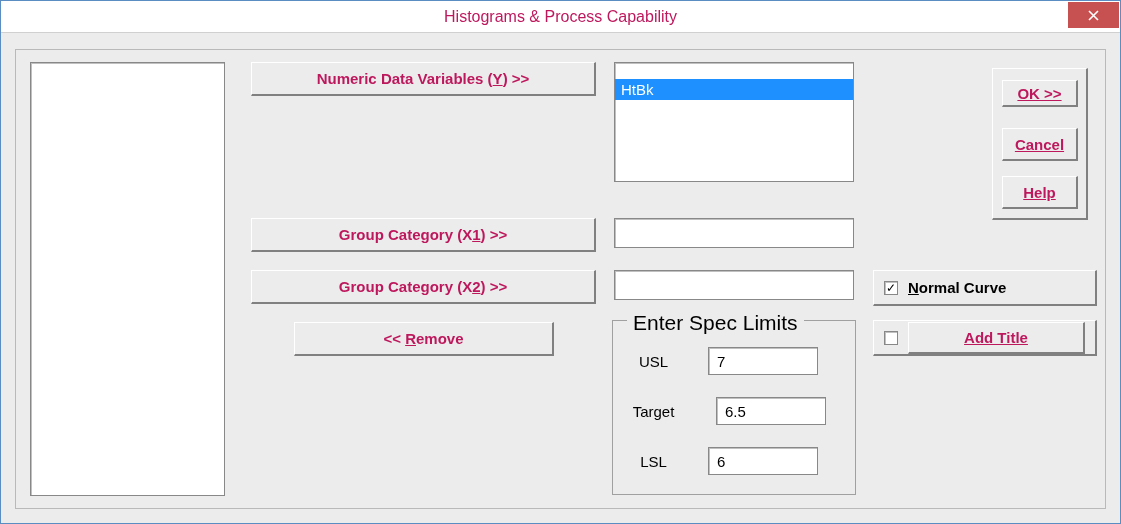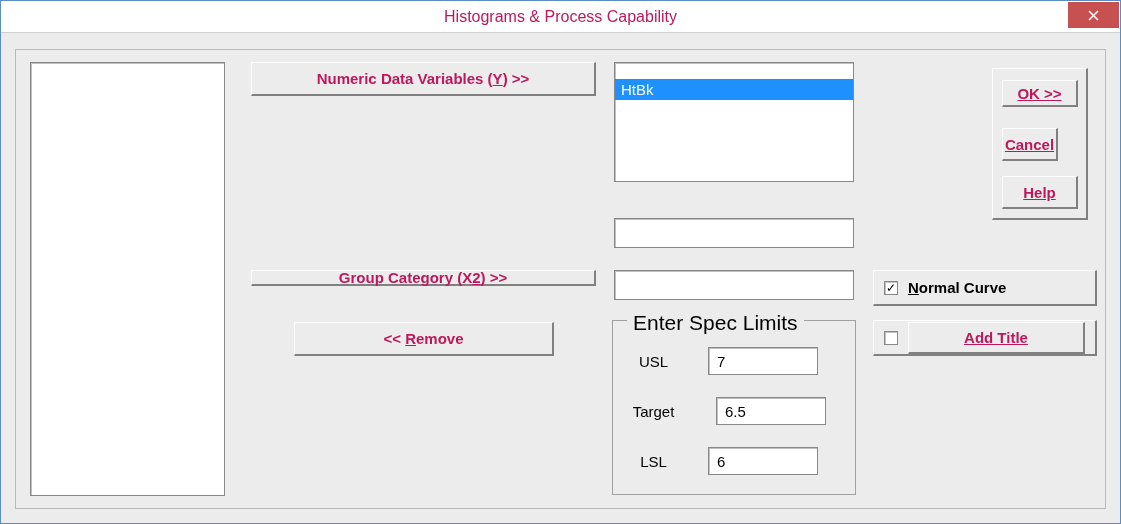--- a/index.html
+++ b/index.html
@@ -86,24 +86,24 @@
     color: #be185d;
     display: flex;
     align-items: center;
     justify-content: center;
     cursor: pointer;
     padding: 0 6px;
   }
   .raised-btn .mn { text-decoration: underline; }
   .numeric-btn { left: 235px; top: 12px; width: 345px; height: 34px; }
   .gc1-btn { left: 235px; top: 168px; width: 345px; height: 34px; }
-  .gc2-btn { left: 235px; top: 220px; width: 345px; height: 16px; }
+  .gc2-btn { left: 235px; top: 220px; width: 345px; height: 34px; }
   .remove-btn { left: 278px; top: 272px; width: 260px; height: 34px; }
   .ok-btn { left: 986px; top: 30px; width: 76px; height: 27px; text-decoration: underline; }
-  .cancel-btn { left: 986px; top: 78px; width: 56px; height: 33px; text-decoration: underline; }
+  .cancel-btn { left: 986px; top: 78px; width: 76px; height: 33px; text-decoration: underline; }
   .help-btn { left: 986px; top: 126px; width: 76px; height: 33px; text-decoration: underline; }
   .addtitle-btn {
     left: 893px; top: 275px; width: 180px; height: 28px;
     text-decoration: underline;
     font-weight: bold;
   }
 
   .right-btn-group {
     position: absolute;
     left: 976px;
@@ -244,20 +244,25 @@
 
       <div class="y-list">
         <div class="y-item-selected">HtBk</div>
       </div>
 
       <div class="right-btn-group"></div>
       <div class="raised-btn ok-btn">OK &gt;&gt;</div>
       <div class="raised-btn cancel-btn">Cancel</div>
       <div class="raised-btn help-btn">Help</div>
 
+      <div class="raised-btn gc1-btn">
+        <span>
+          <span>Group Category (X</span><span class="mn">1</span><span>) &gt;&gt;</span>
+        </span>
+      </div>
       <input class="sunken-input gc1-input" value="" style="">
 
       <div class="raised-btn gc2-btn">
         <span>
           <span>Group Category (X</span><span class="mn">2</span><span>) &gt;&gt;</span>
         </span>
       </div>
       <input class="sunken-input gc2-input" value="" style="">
 
       <div class="raised-btn remove-btn">

